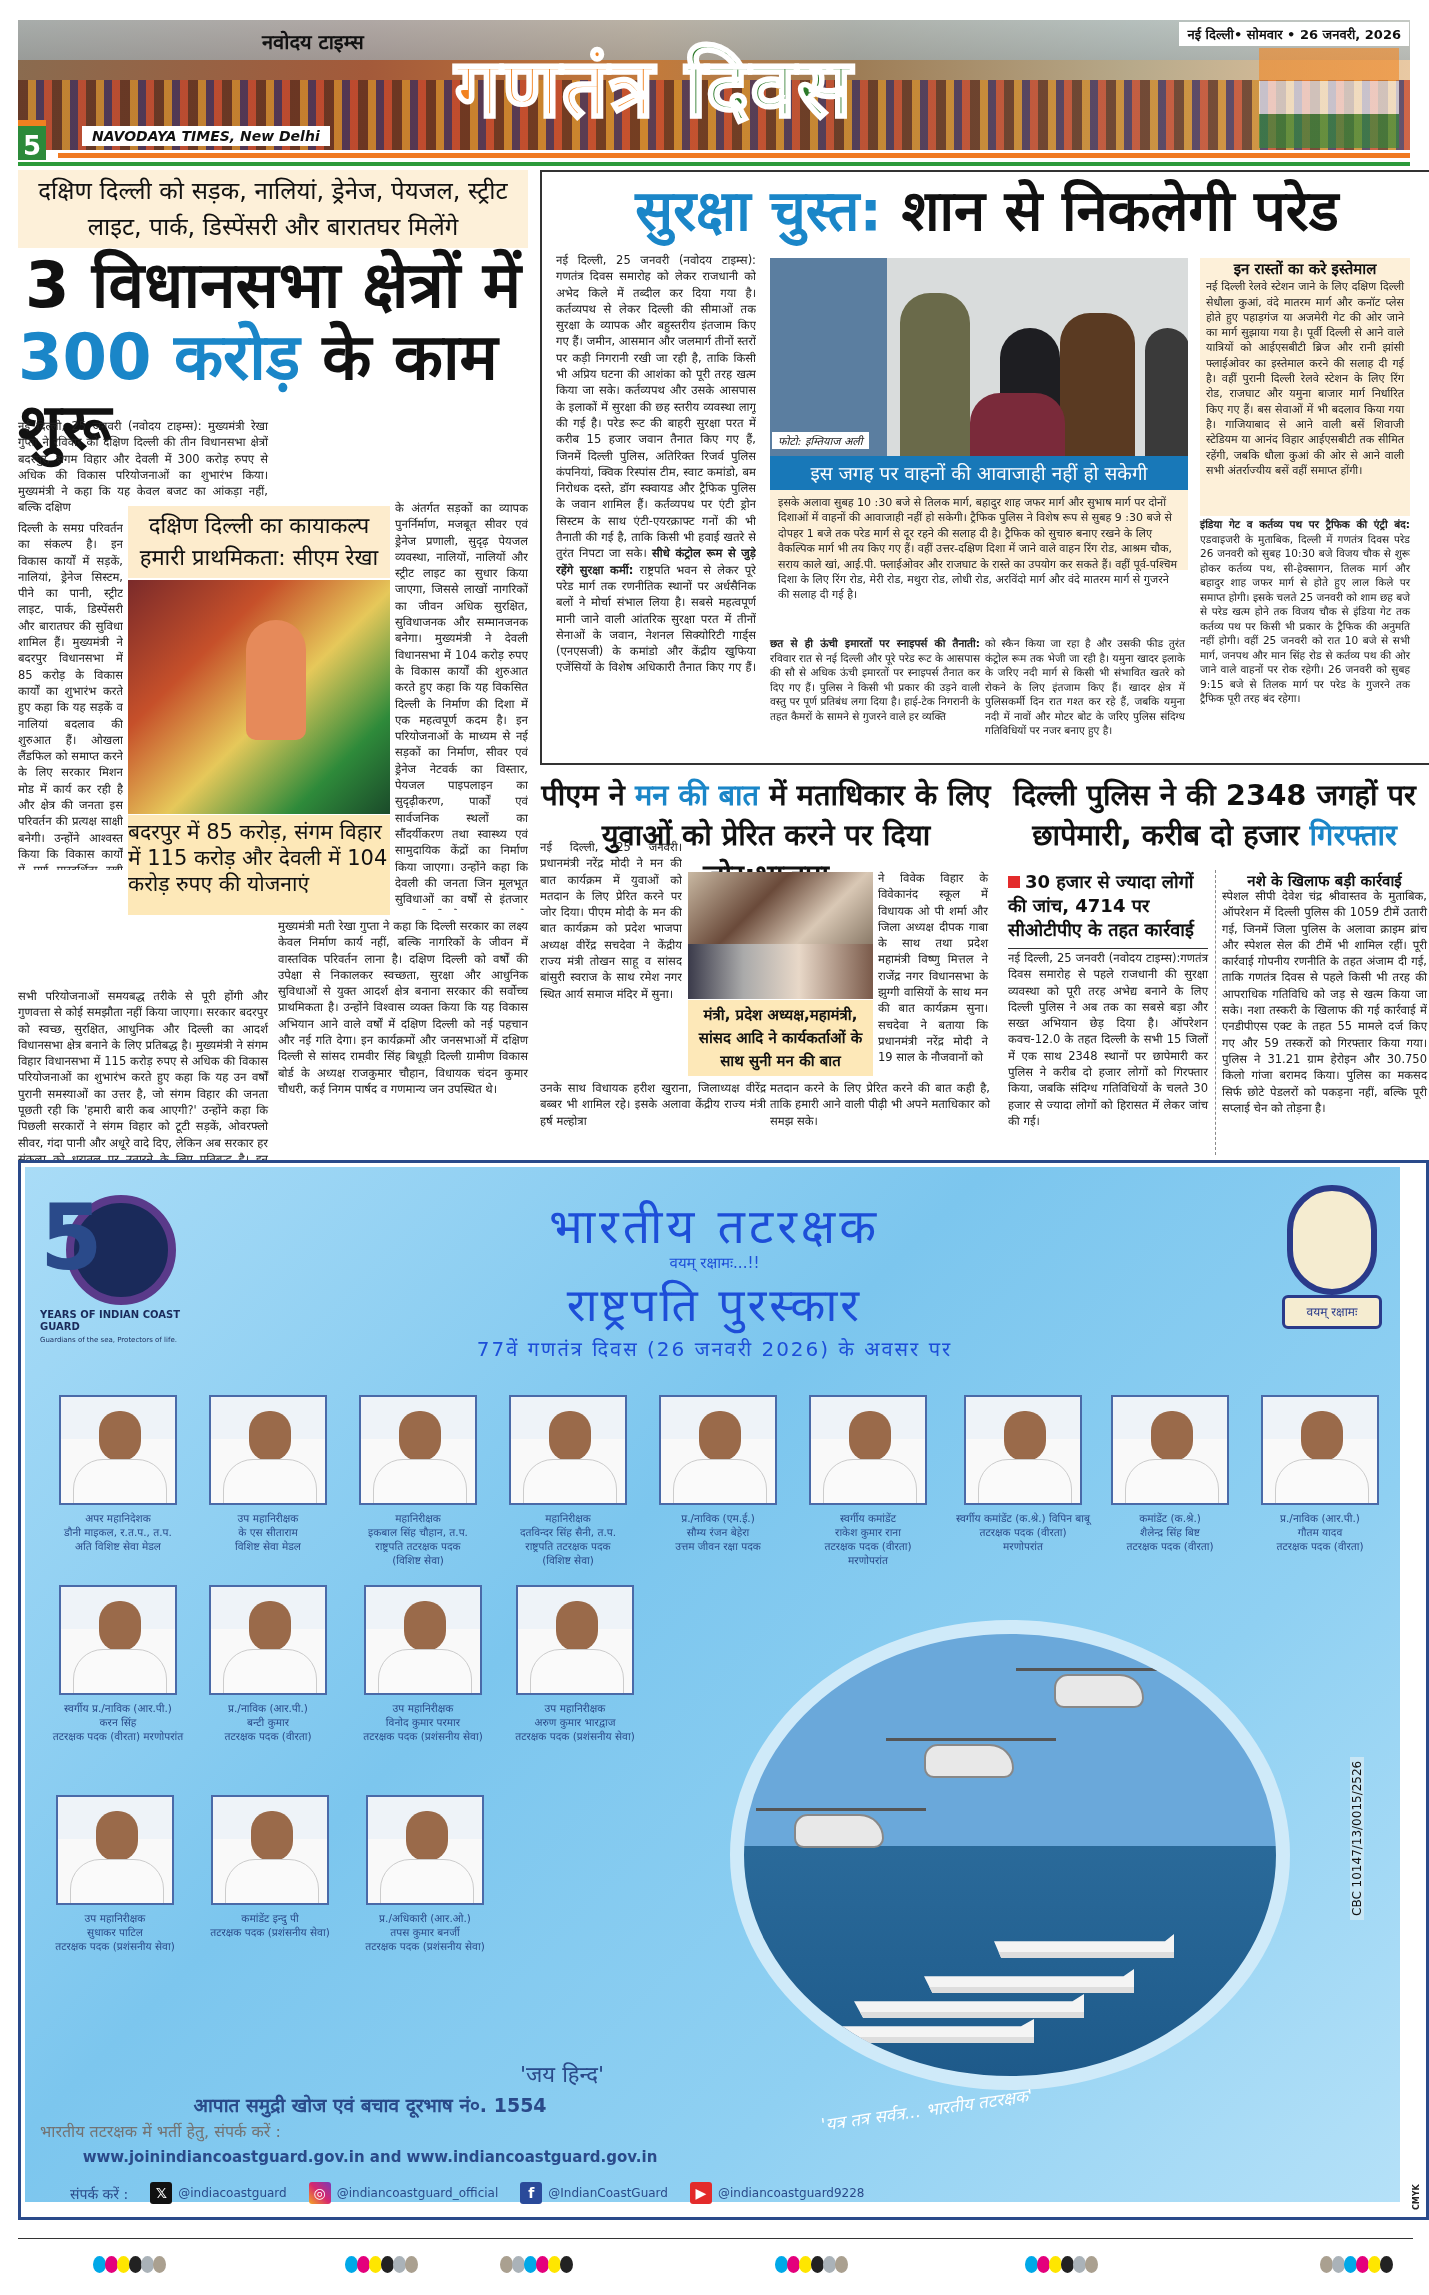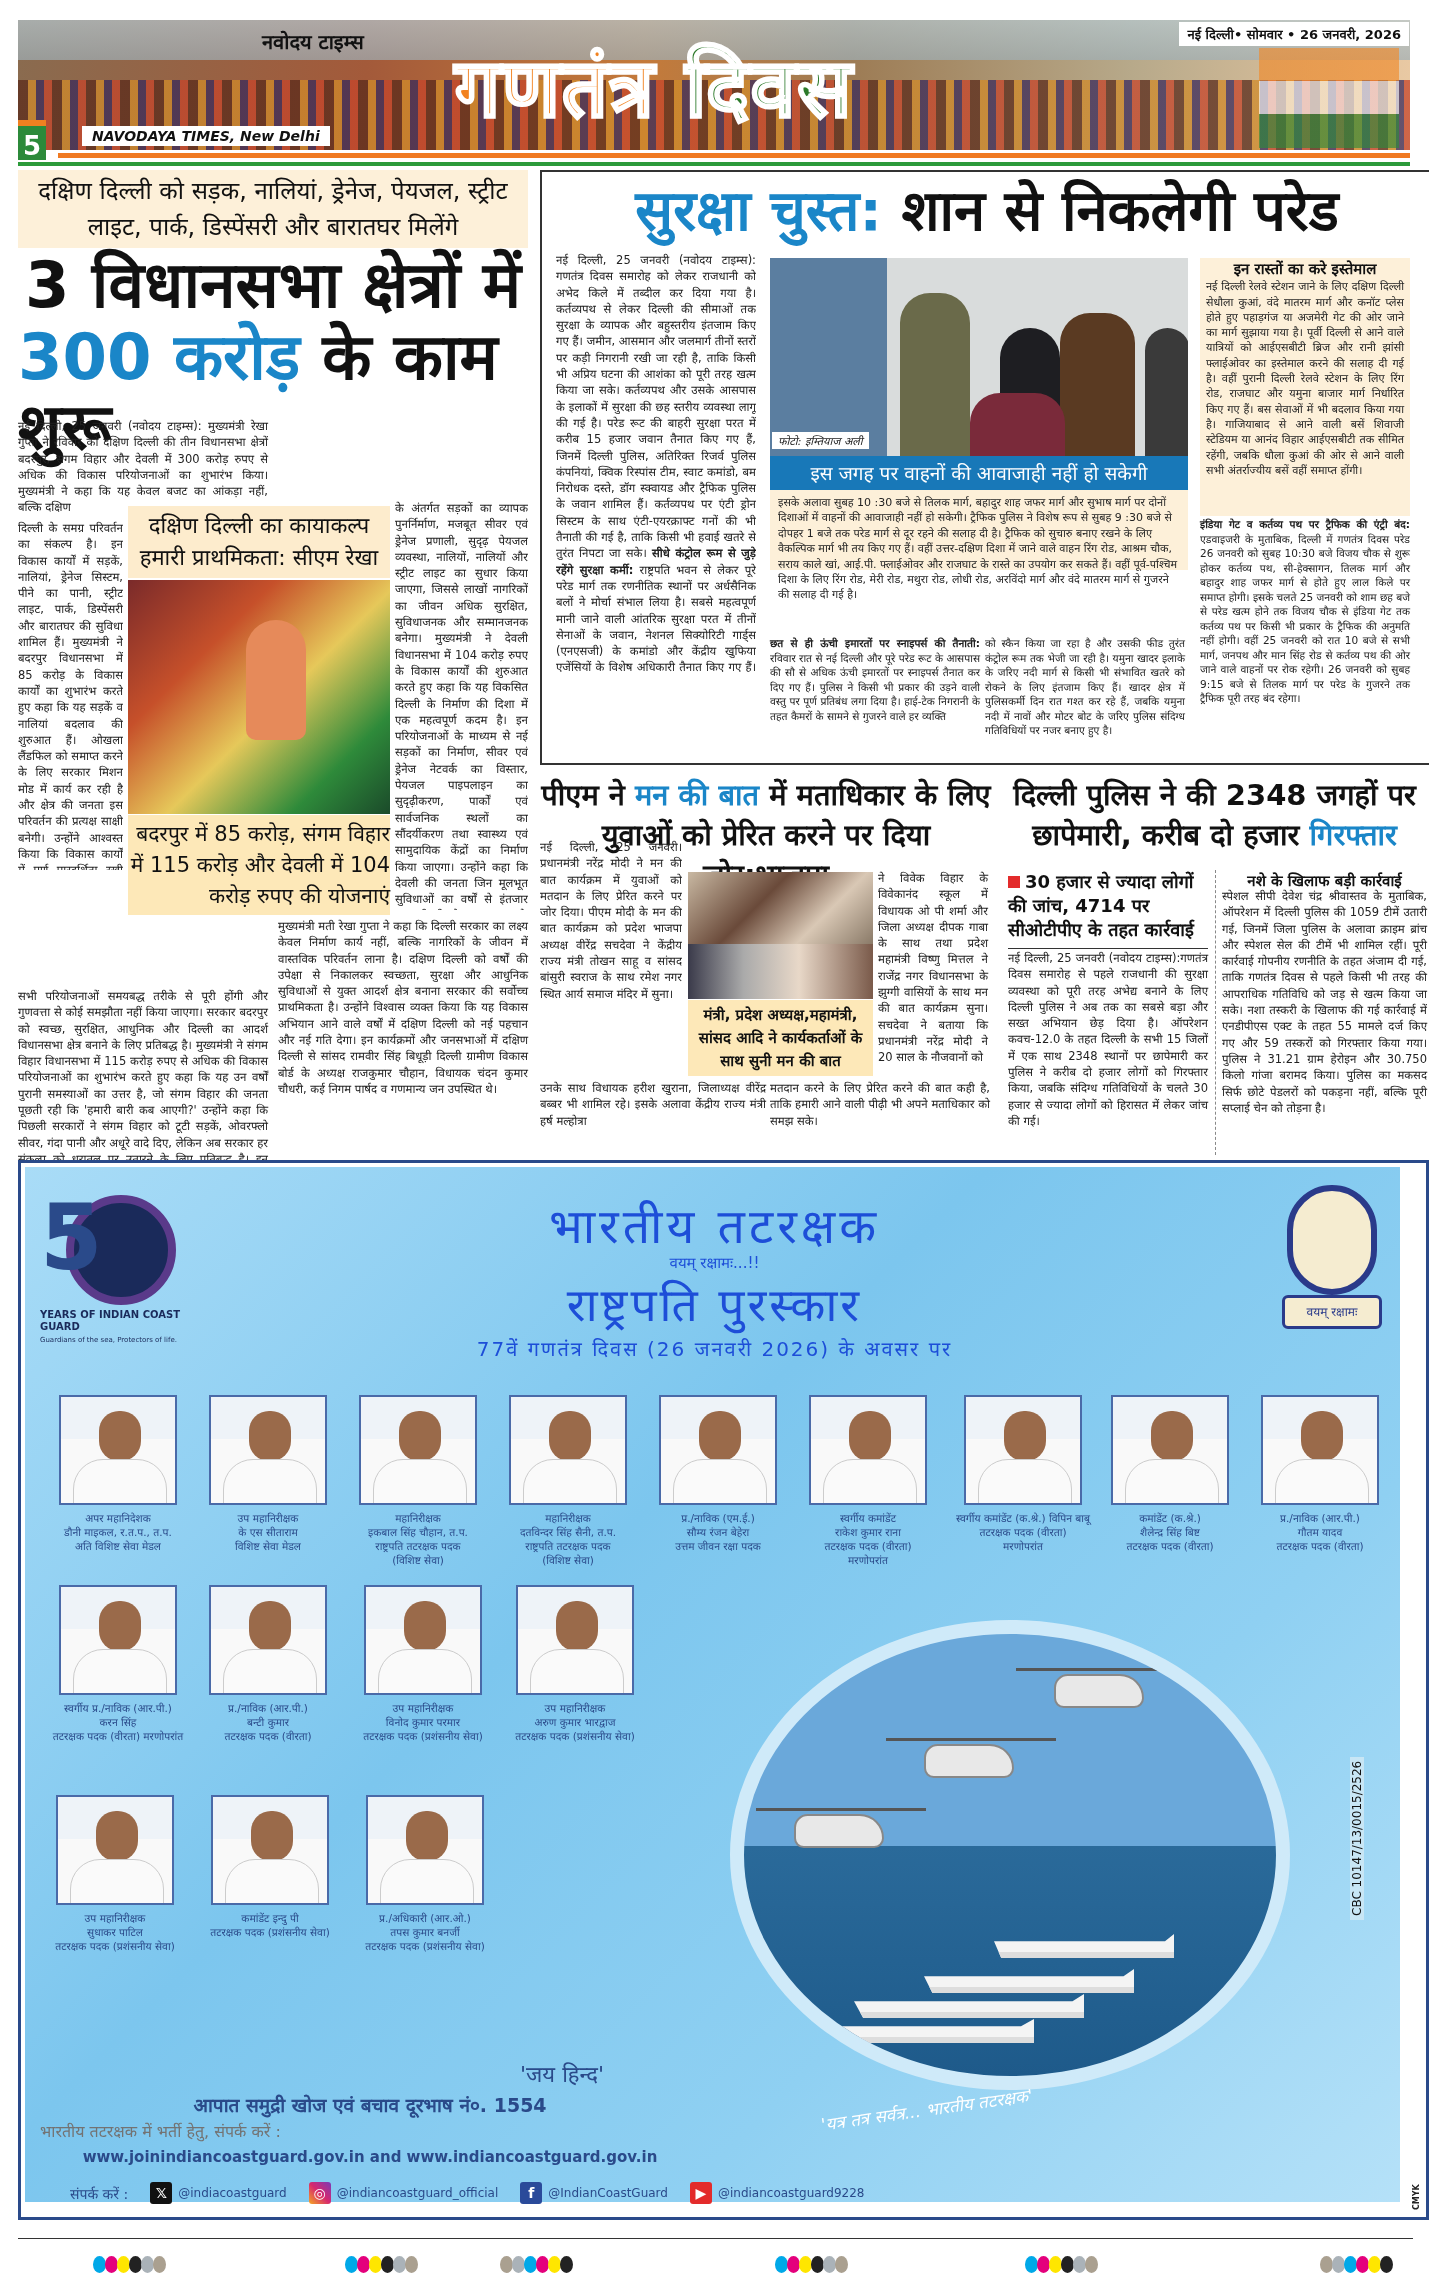--- a/index.html
+++ b/index.html
@@ -25,21 +25,21 @@
 #lh2 .blue{color:#1a86c8}
 .body-txt{font-size:11.5px;line-height:16.3px;color:#222;text-align:justify}
 #lc1{left:18px;top:418px;width:250px}
 #lc1b{left:18px;top:520px;width:105px}
 #lc2b{left:395px;top:520px;width:133px}
 #lc3{left:18px;top:988px;width:250px}
 #lc4{left:278px;top:918px;width:250px}
 #cmbox{left:128px;top:506px;width:262px;height:72px;background:#fdeccd;text-align:center;font-size:22px;line-height:32px;color:#111;padding-top:4px}
 #cmphoto{left:128px;top:580px;width:262px;height:234px;background:linear-gradient(135deg,#7a2a2a,#c6502a 30%,#e6c85a 55%,#2e8a3a 80%,#1b4a2a);overflow:hidden}
 #cmphoto .p{position:absolute;left:118px;top:40px;width:60px;height:120px;background:#e68a5a;border-radius:30px 30px 10px 10px}
-#cmcap{left:128px;top:815px;width:262px;height:100px;background:#fde8b8;text-align:right;font-size:21px;line-height:31px;color:#111;padding-top:4px}
+#cmcap{left:128px;top:815px;width:262px;height:100px;background:#fde8b8;text-align:left;font-size:21px;line-height:26px;color:#111;padding-top:4px}
 
 #rbox{left:540px;top:170px;width:889px;height:595px;border:2px solid #333;border-right:none}
 #rh{left:545px;top:172px;width:884px;height:80px;font-size:56px;font-weight:bold;text-align:center;line-height:78px;color:#111}
 #rh .blue{color:#1a86c8}
 #rc1{left:556px;top:252px;width:200px}
 #rphoto{left:770px;top:258px;width:418px;height:198px;background:linear-gradient(90deg,#5b7ea0 0 28%,#d9dcdc 28%);overflow:hidden}
 #rphoto .s1{position:absolute;left:130px;top:35px;width:70px;height:165px;background:#6a6a4a;border-radius:30px 30px 0 0}
 #rphoto .s2{position:absolute;left:230px;top:70px;width:60px;height:130px;background:#1e1e22;border-radius:30px 30px 0 0}
 #rphoto .s3{position:absolute;left:290px;top:55px;width:75px;height:145px;background:#5a3a22;border-radius:30px 30px 0 0}
 #rphoto .s4{position:absolute;left:200px;top:135px;width:95px;height:65px;background:#7a2a3a;border-radius:30px 30px 0 0}
@@ -158,21 +158,21 @@
     <div class="h">इन रास्तों का करे इस्तेमाल</div>
     <div style="text-align:justify">नई दिल्ली रेलवे स्टेशन जाने के लिए दक्षिण दिल्ली सेधौला कुआं, वंदे मातरम मार्ग और कनॉट प्लेस होते हुए पहाड़गंज या अजमेरी गेट की ओर जाने का मार्ग सुझाया गया है। पूर्वी दिल्ली से आने वाले यात्रियों को आईएसबीटी ब्रिज और रानी झांसी फ्लाईओवर का इस्तेमाल करने की सलाह दी गई है। वहीं पुरानी दिल्ली रेलवे स्टेशन के लिए रिंग रोड, राजघाट और यमुना बाजार मार्ग निर्धारित किए गए हैं। बस सेवाओं में भी बदलाव किया गया है। गाजियाबाद से आने वाली बसें शिवाजी स्टेडियम या आनंद विहार आईएसबीटी तक सीमित रहेंगी, जबकि धौला कुआं की ओर से आने वाली सभी अंतर्राज्यीय बसें वहीं समाप्त होंगी।</div>
   </div>
 <div id="sidebody2" class="abs body-txt" style="font-size:10.5px;line-height:14.5px"><b>इंडिया गेट व कर्तव्य पथ पर ट्रैफिक की एंट्री बंद:</b> <span>एडवाइजरी के मुताबिक, दिल्ली में गणतंत्र दिवस परेड 26 जनवरी को सुबह 10:30 बजे विजय चौक से शुरू होकर कर्तव्य पथ, सी-हेक्सागन, तिलक मार्ग और बहादुर शाह जफर मार्ग से होते हुए लाल किले पर समाप्त होगी। इसके चलते 25 जनवरी को शाम छह बजे से परेड खत्म होने तक विजय चौक से इंडिया गेट तक कर्तव्य पथ पर किसी भी प्रकार के ट्रैफिक की अनुमति नहीं होगी। वहीं 25 जनवरी को रात 10 बजे से सभी मार्ग, जनपथ और मान सिंह रोड से कर्तव्य पथ की ओर जाने वाले वाहनों पर रोक रहेगी। 26 जनवरी को सुबह 9:15 बजे से तिलक मार्ग पर परेड के गुजरने तक ट्रैफिक पूरी तरह बंद रहेगा।</span></div>
 
 <div id="mh" class="abs"><span>पीएम ने </span><span class="blue">मन की बात</span><span> में मताधिकार के लिए युवाओं को प्रेरित करने पर दिया जोर:भाजपा</span></div>
 <div id="mc1" class="abs body-txt" style="height:205px;overflow:hidden">नई दिल्ली, 25 जनवरी। प्रधानमंत्री नरेंद्र मोदी ने मन की बात कार्यक्रम में युवाओं को मतदान के लिए प्रेरित करने पर जोर दिया। पीएम मोदी के मन की बात कार्यक्रम को प्रदेश भाजपा अध्यक्ष वीरेंद्र सचदेवा ने केंद्रीय राज्य मंत्री तोखन साहू व सांसद बांसुरी स्वराज के साथ रमेश नगर स्थित आर्य समाज मंदिर में सुना।</div>
 <div id="mphoto" class="abs"></div>
 <div id="mphoto2" class="abs"></div>
 <div id="mcap" class="abs">मंत्री, प्रदेश अध्यक्ष,महामंत्री, सांसद आदि ने कार्यकर्ताओं के साथ सुनी मन की बात</div>
-<div id="mc2" class="abs body-txt">ने विवेक विहार के विवेकानंद स्कूल में विधायक ओ पी शर्मा और जिला अध्यक्ष दीपक गाबा के साथ तथा प्रदेश महामंत्री विष्णु मित्तल ने राजेंद्र नगर विधानसभा के झुग्गी वासियों के साथ मन की बात कार्यक्रम सुना। सचदेवा ने बताया कि प्रधानमंत्री नरेंद्र मोदी ने 20 साल के नौजवानों को</div>
+<div id="mc2" class="abs body-txt">ने विवेक विहार के विवेकानंद स्कूल में विधायक ओ पी शर्मा और जिला अध्यक्ष दीपक गाबा के साथ तथा प्रदेश महामंत्री विष्णु मित्तल ने राजेंद्र नगर विधानसभा के झुग्गी वासियों के साथ मन की बात कार्यक्रम सुना। सचदेवा ने बताया कि प्रधानमंत्री नरेंद्र मोदी ने 19 साल के नौजवानों को</div>
 <div id="mc3" class="abs body-txt">उनके साथ विधायक हरीश खुराना, जिलाध्यक्ष वीरेंद्र बब्बर भी शामिल रहे। इसके अलावा केंद्रीय राज्य मंत्री हर्ष मल्होत्रा</div>
 <div id="mc4" class="abs body-txt">मतदान करने के लिए प्रेरित करने की बात कही है, ताकि हमारी आने वाली पीढ़ी भी अपने मताधिकार को समझ सके।</div>
 
 <div id="ph" class="abs"><span>दिल्ली पुलिस ने की 2348 जगहों पर छापेमारी, करीब दो हजार </span><span class="blue">गिरफ्तार</span></div>
 <div id="pbullet" class="abs"><span class="sq"></span><span>30 हजार से ज्यादा लोगों की जांच, 4714 पर सीओटीपीए के तहत कार्रवाई</span></div>
 <div id="pc1" class="abs body-txt">नई दिल्ली, 25 जनवरी (नवोदय टाइम्स):गणतंत्र दिवस समारोह से पहले राजधानी की सुरक्षा व्यवस्था को पूरी तरह अभेद्य बनाने के लिए दिल्ली पुलिस ने अब तक का सबसे बड़ा और सख्त अभियान छेड़ दिया है। ऑपरेशन कवच-12.0 के तहत दिल्ली के सभी 15 जिलों में एक साथ 2348 स्थानों पर छापेमारी कर पुलिस ने करीब दो हजार लोगों को गिरफ्तार किया, जबकि संदिग्ध गतिविधियों के चलते 30 हजार से ज्यादा लोगों को हिरासत में लेकर जांच की गई।</div>
 <div id="pdiv" class="abs"></div>
 <div id="pc2h" class="abs">नशे के खिलाफ बड़ी कार्रवाई</div>
 <div id="pc2" class="abs body-txt">स्पेशल सीपी देवेश चंद्र श्रीवास्तव के मुताबिक, ऑपरेशन में दिल्ली पुलिस की 1059 टीमें उतारी गई, जिनमें जिला पुलिस के अलावा क्राइम ब्रांच और स्पेशल सेल की टीमें भी शामिल रहीं। पूरी कार्रवाई गोपनीय रणनीति के तहत अंजाम दी गई, ताकि गणतंत्र दिवस से पहले किसी भी तरह की आपराधिक गतिविधि को जड़ से खत्म किया जा सके। नशा तस्करी के खिलाफ की गई कार्रवाई में एनडीपीएस एक्ट के तहत 55 मामले दर्ज किए गए और 59 तस्करों को गिरफ्तार किया गया। पुलिस ने 31.21 ग्राम हेरोइन और 30.750 किलो गांजा बरामद किया। पुलिस का मकसद सिर्फ छोटे पेडलरों को पकड़ना नहीं, बल्कि पूरी सप्लाई चेन को तोड़ना है।</div>
 

